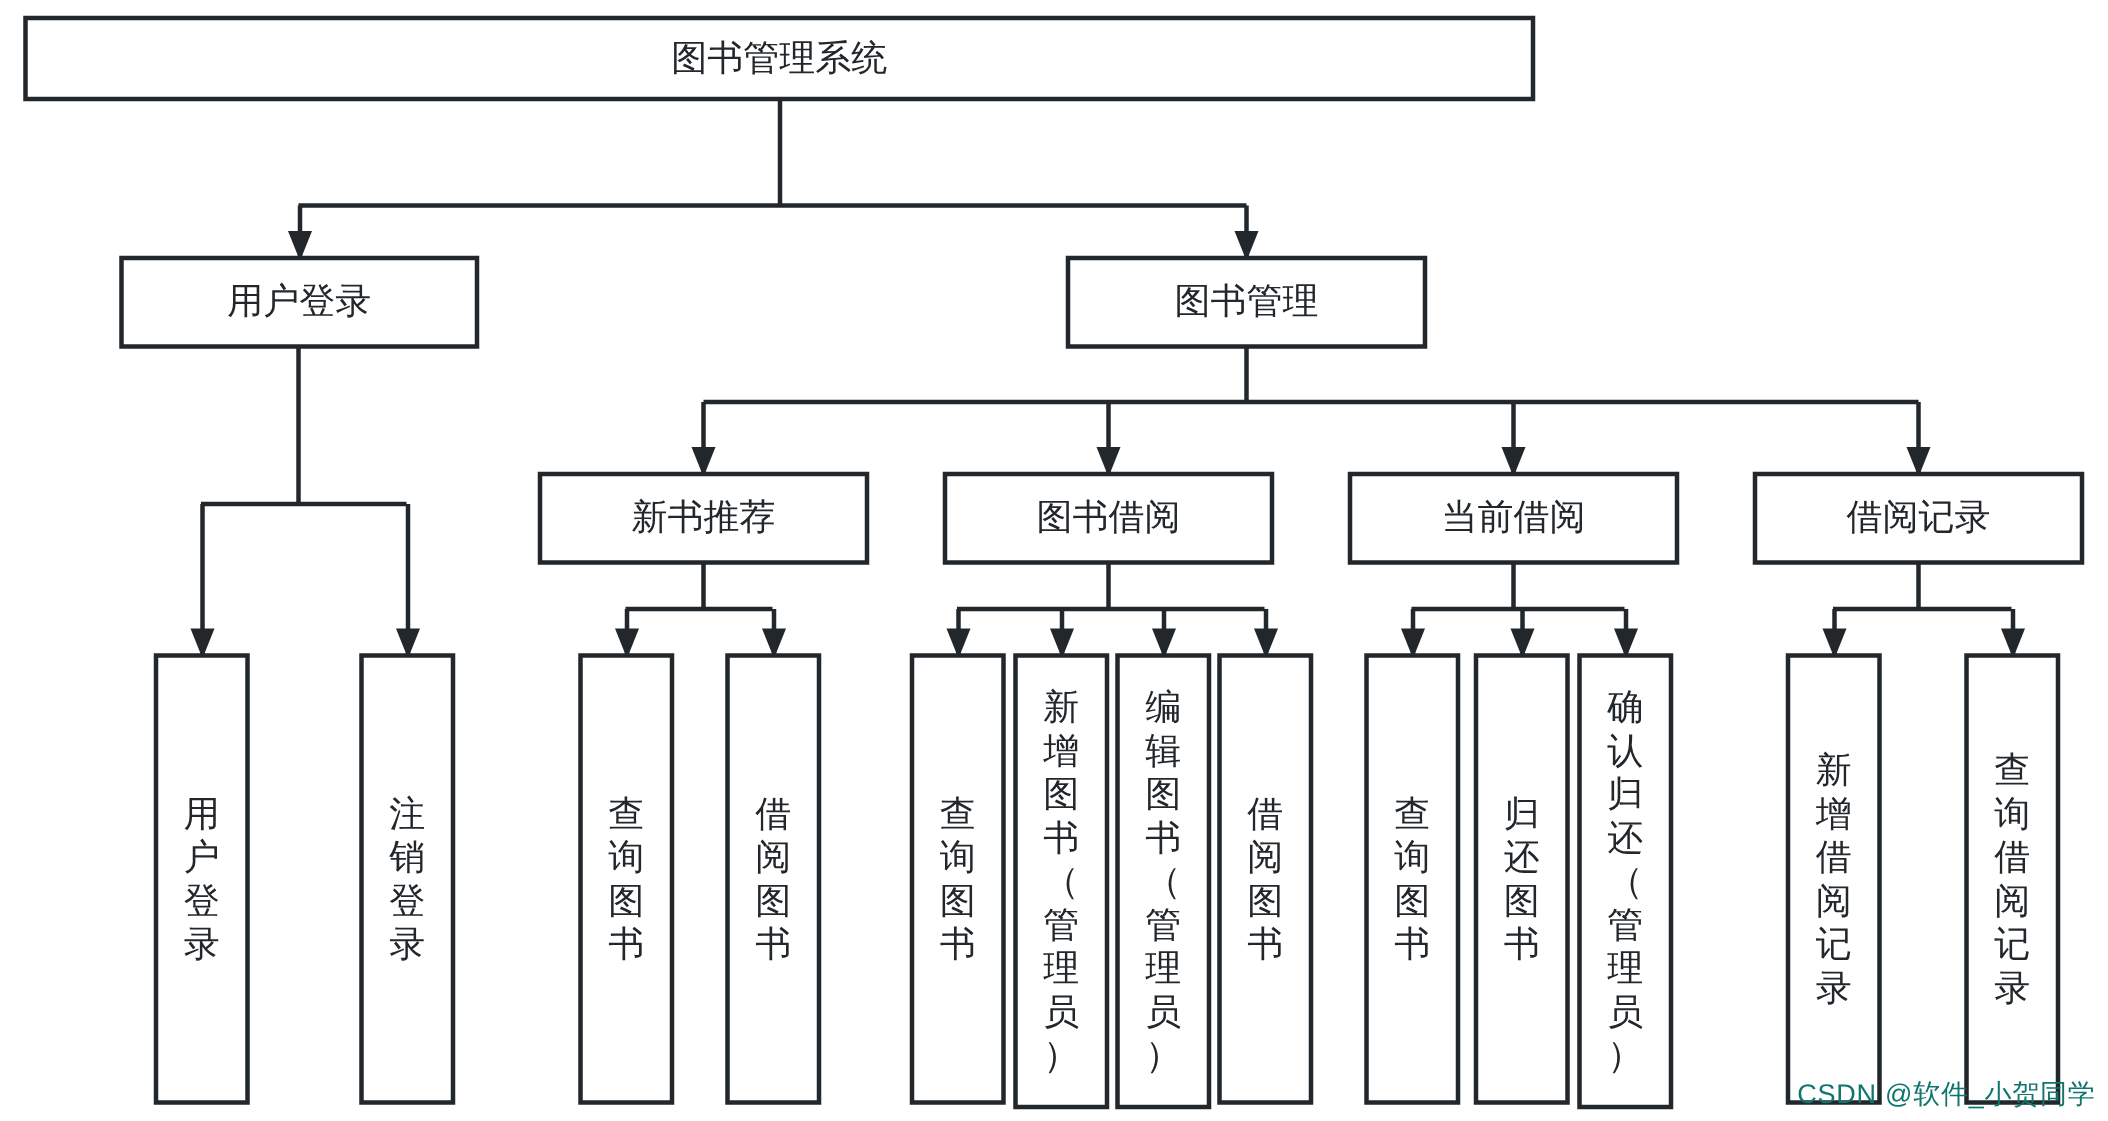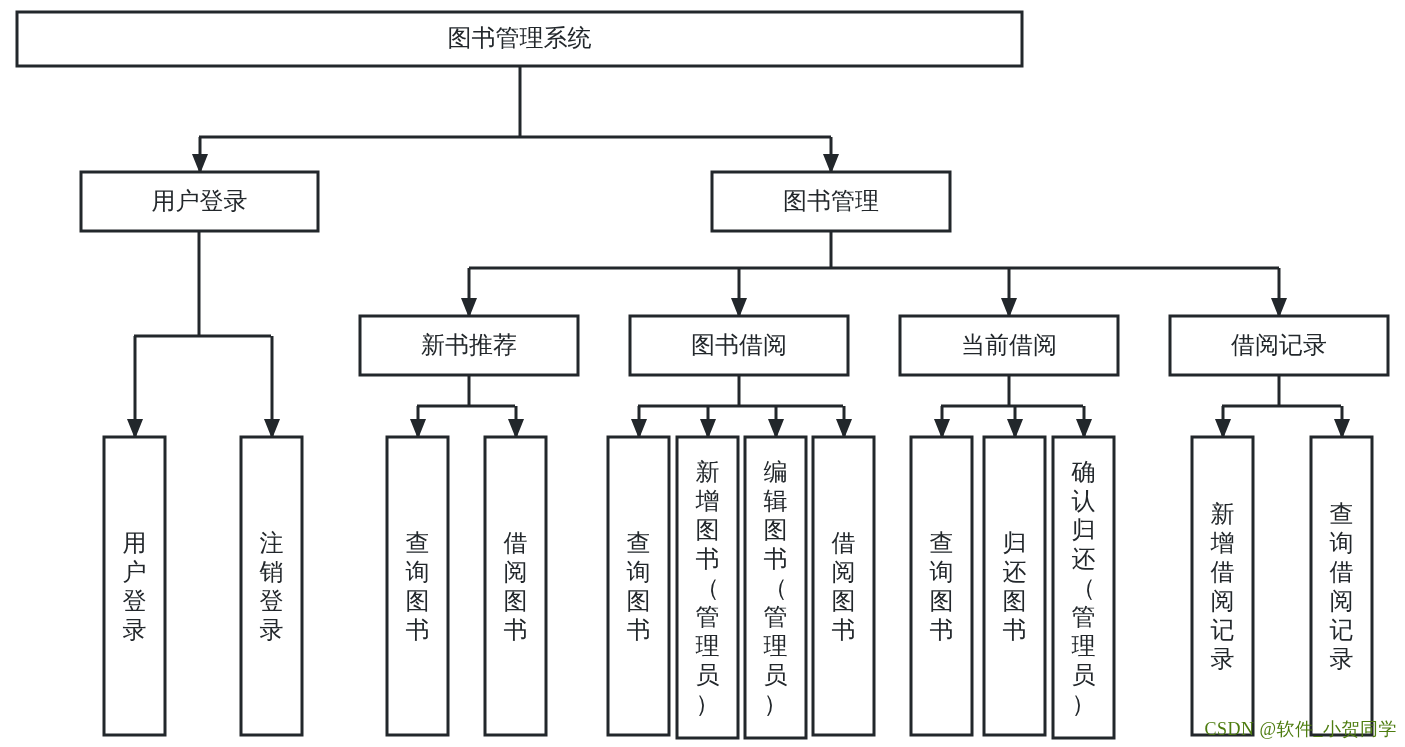--- a/index.html
+++ b/index.html
@@ -51,23 +51,23 @@
     fill: none;
   }
   .arrow-head {
     fill: #22272b;
     stroke: none;
   }
   .watermark-text {
     position: absolute;
     right: 8px;
     bottom: 6px;
-    font-family: Liberation Serif, serif;
+    font-family: Liberation Sans, sans-serif;
     font-size: 18px;
-    color: #4d7c0f;
+    color: #0f766e;
     white-space: nowrap;
     letter-spacing: 0.5px;
     pointer-events: none;
   }
 </style>
 </head>
 <body>
 
 <div id="diagram-root">
   <svg class="diagram-canvas" viewBox="0 0 1405 747">

